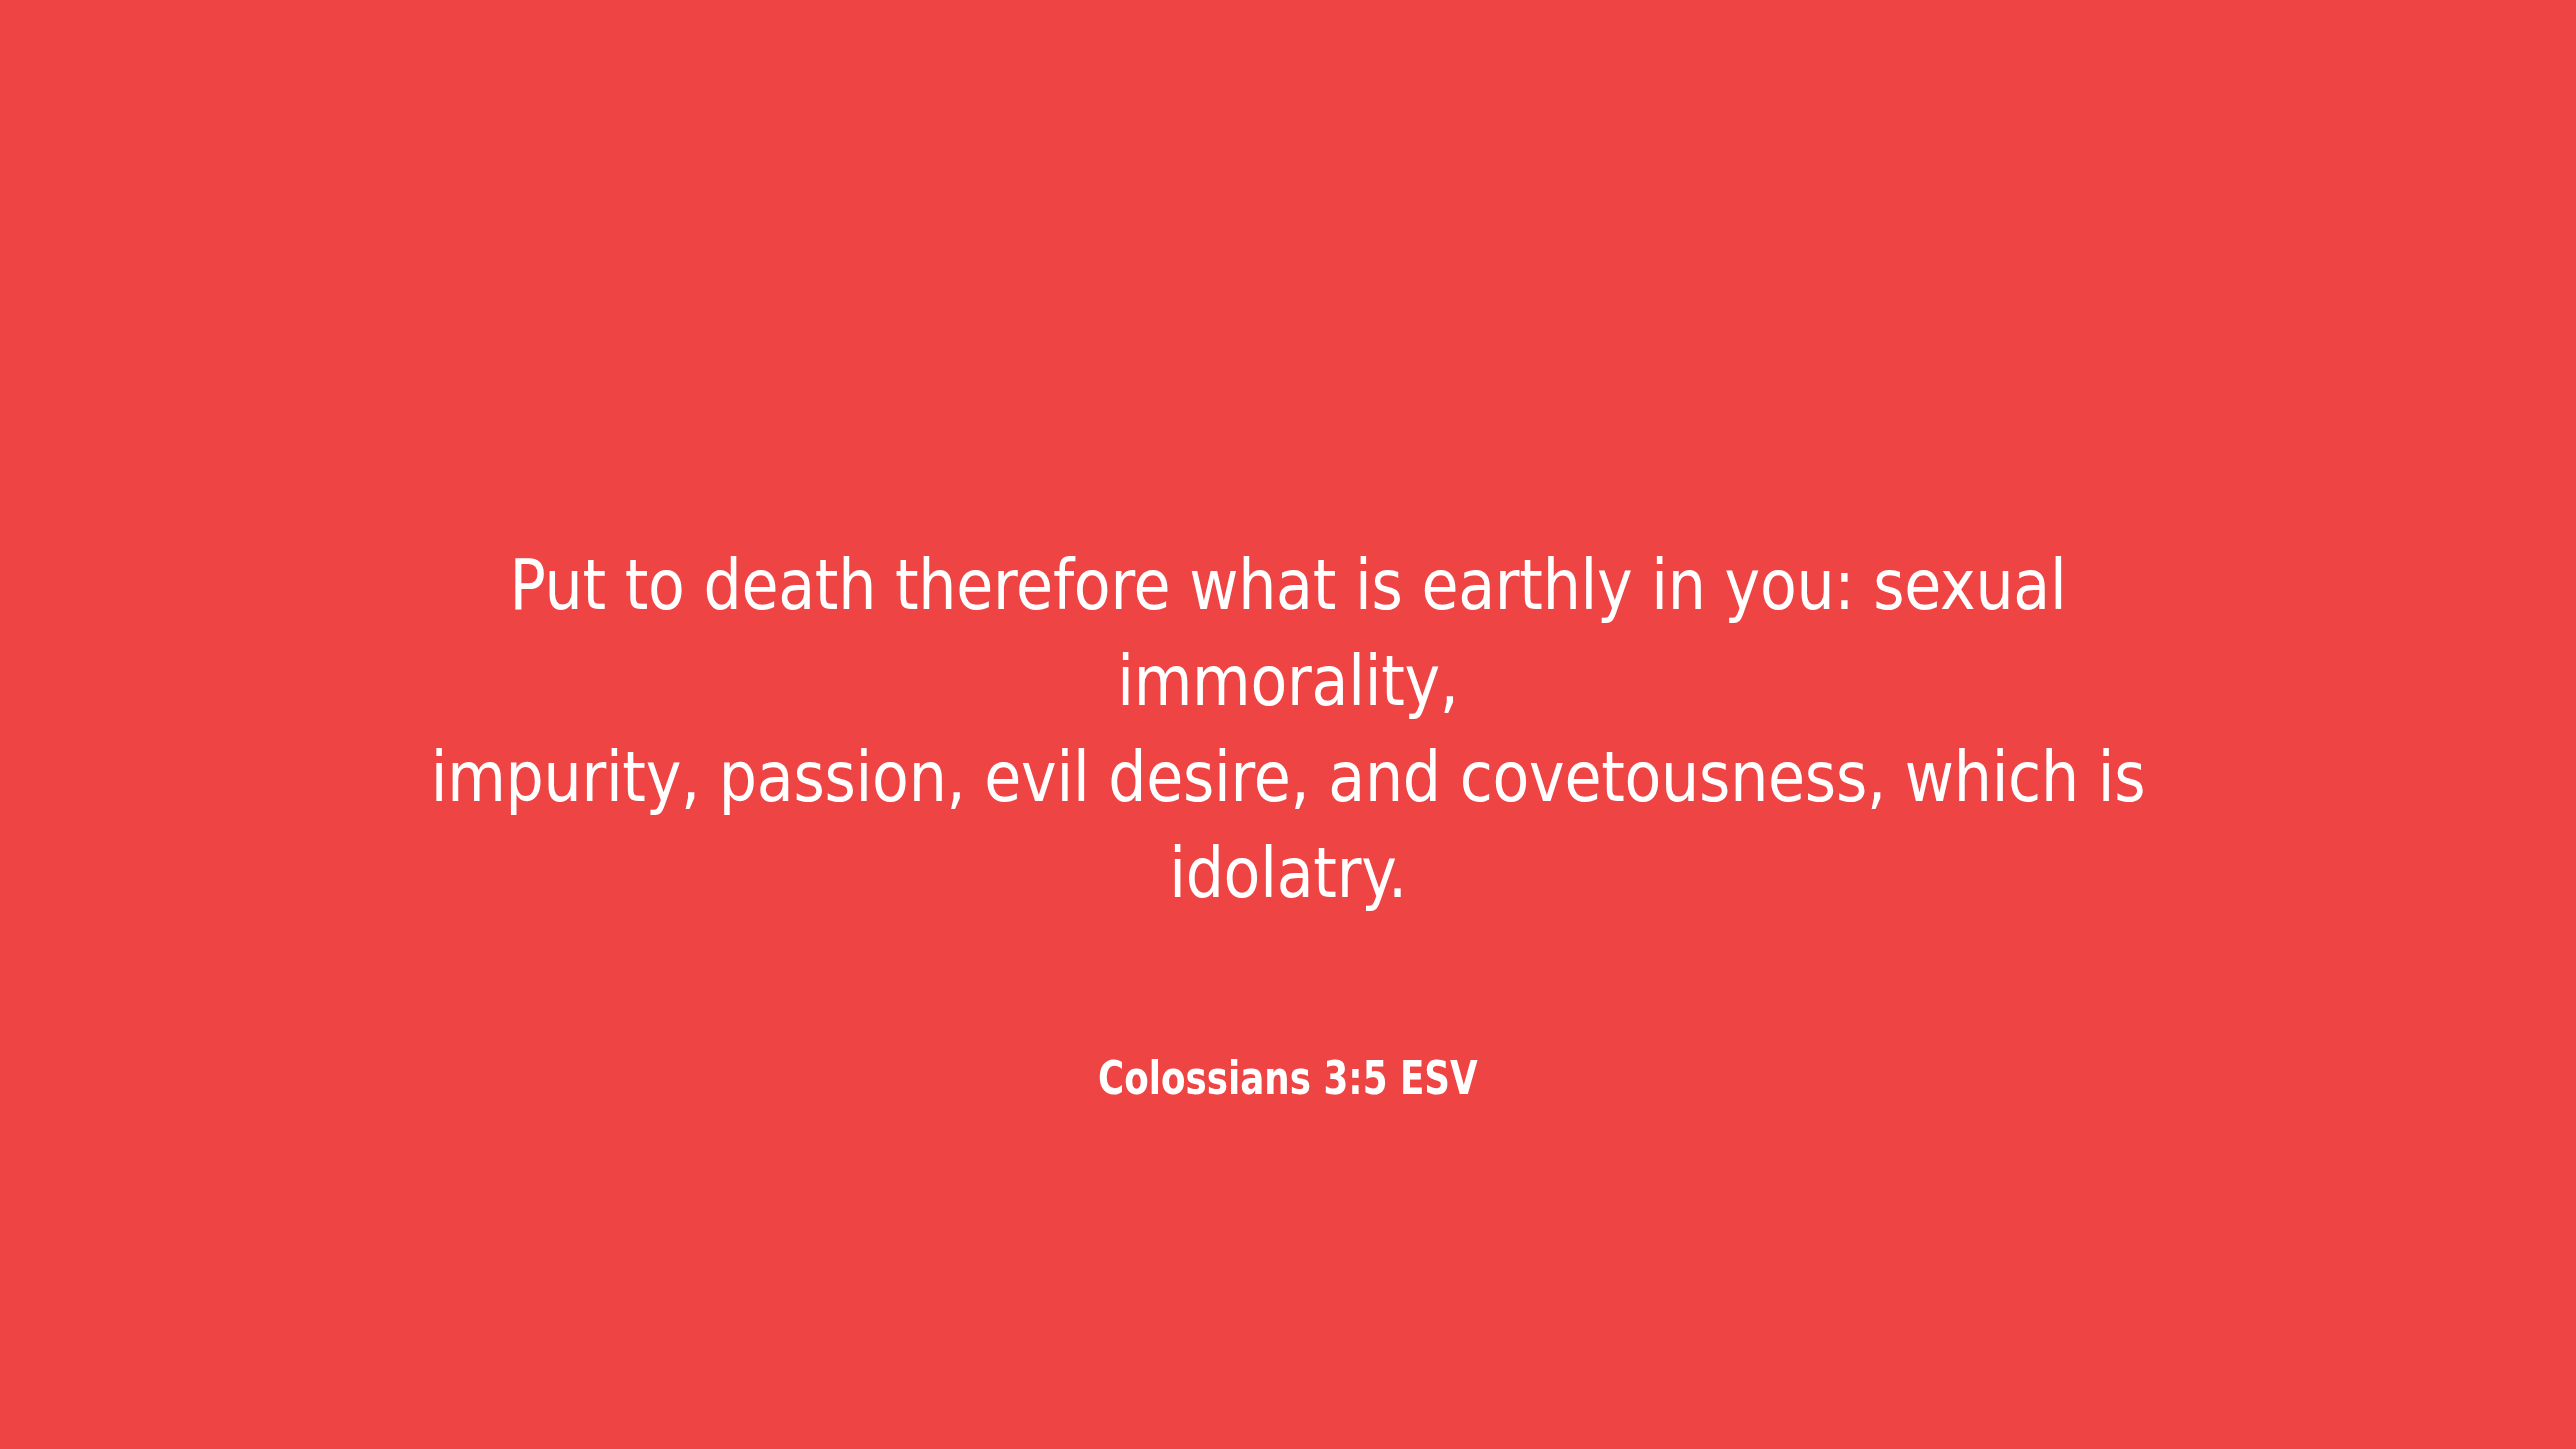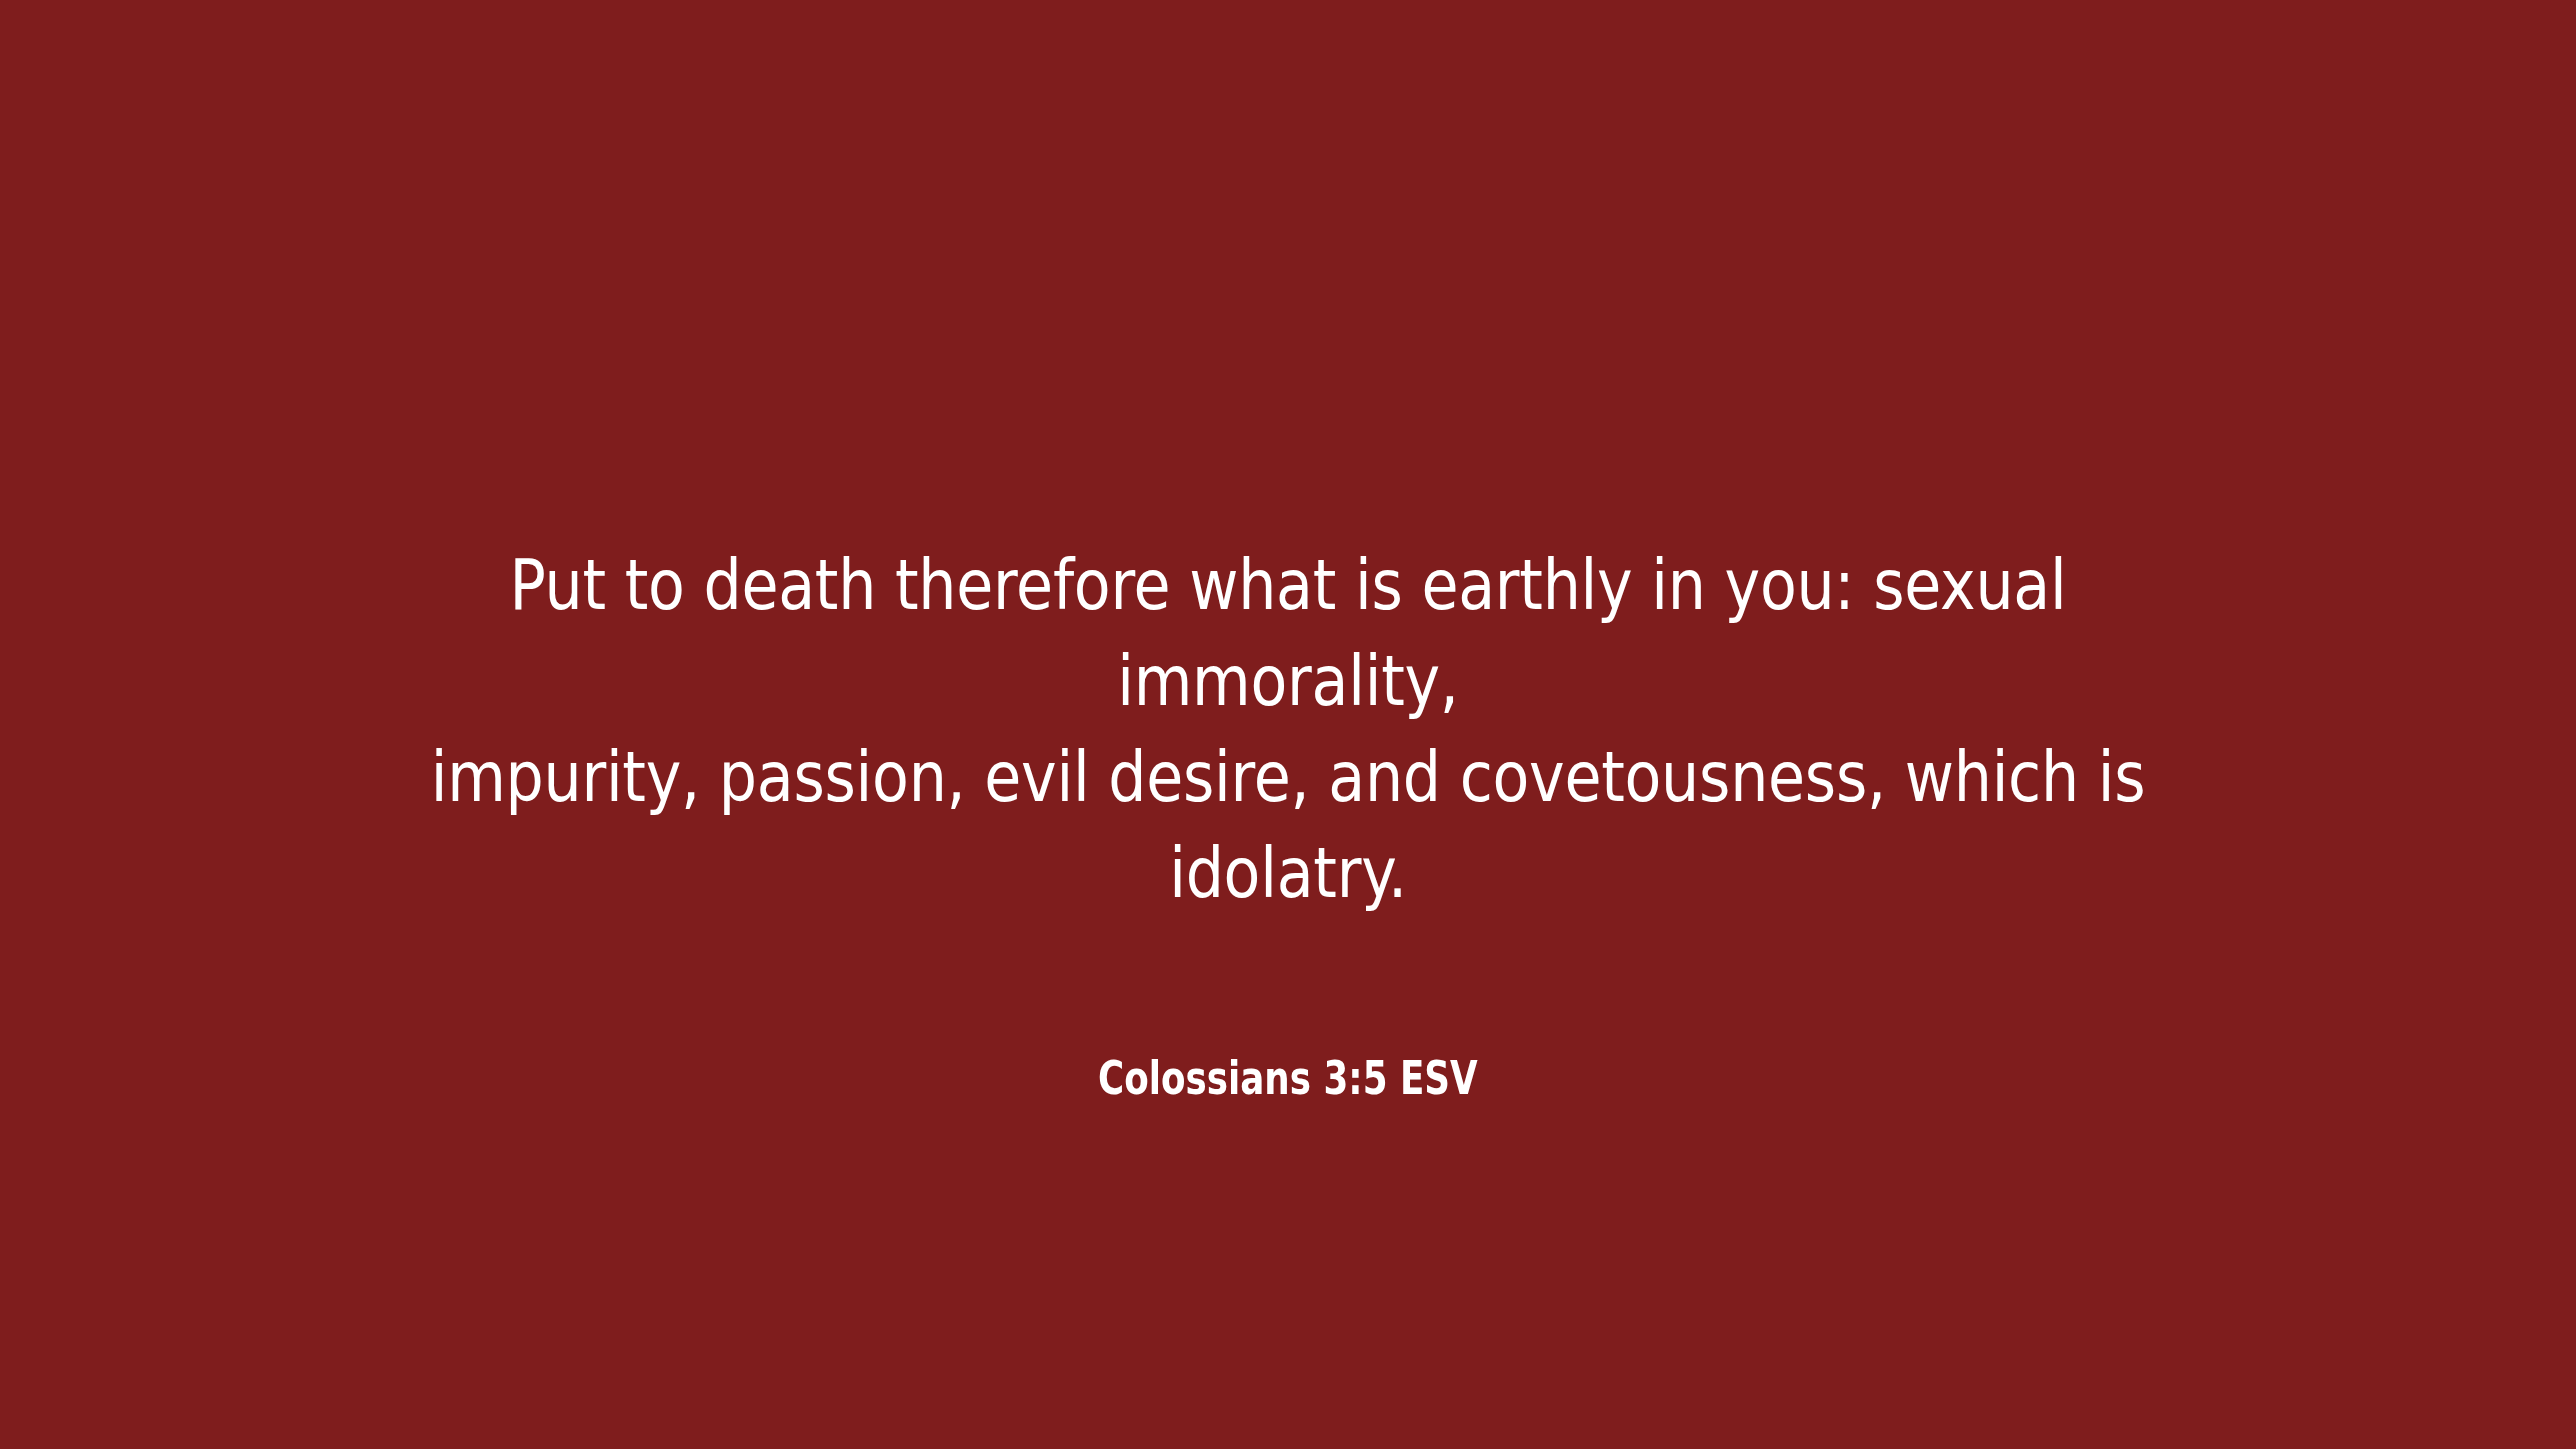--- a/index.html
+++ b/index.html
@@ -62,21 +62,21 @@
     letter-spacing: 0px;
     transform: scaleX(0.76);
     transform-origin: 50% 50%;
     white-space: nowrap;
     -webkit-font-smoothing: antialiased;
   }
 </style>
 </head>
 <body>
 
-<div id="canvas" style="background: #7f1d1d;">
+<div id="canvas" style="background: #ef4444;">
 
   <div id="verse-block">
 
     <p id="verse-text" style="color: rgb(255, 255, 255);">Put to death therefore what is earthly in you: sexual immorality,
 impurity, passion, evil desire, and covetousness, which is idolatry.</p>
 
     <p id="verse-reference" style="color: rgb(255, 255, 255);">Colossians 3:5 ESV</p>
 
   </div>
 

